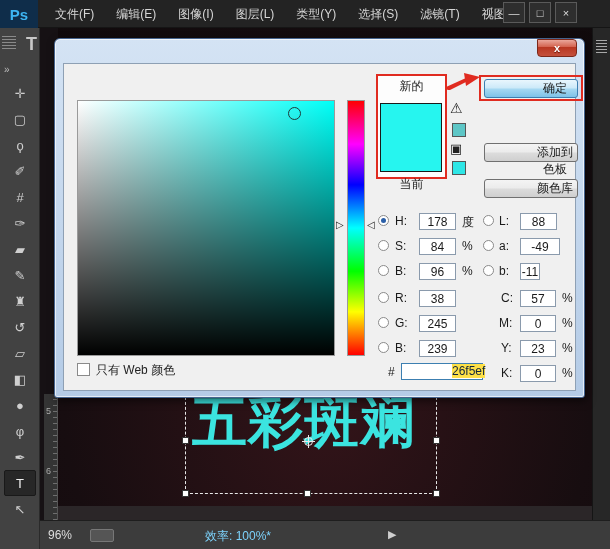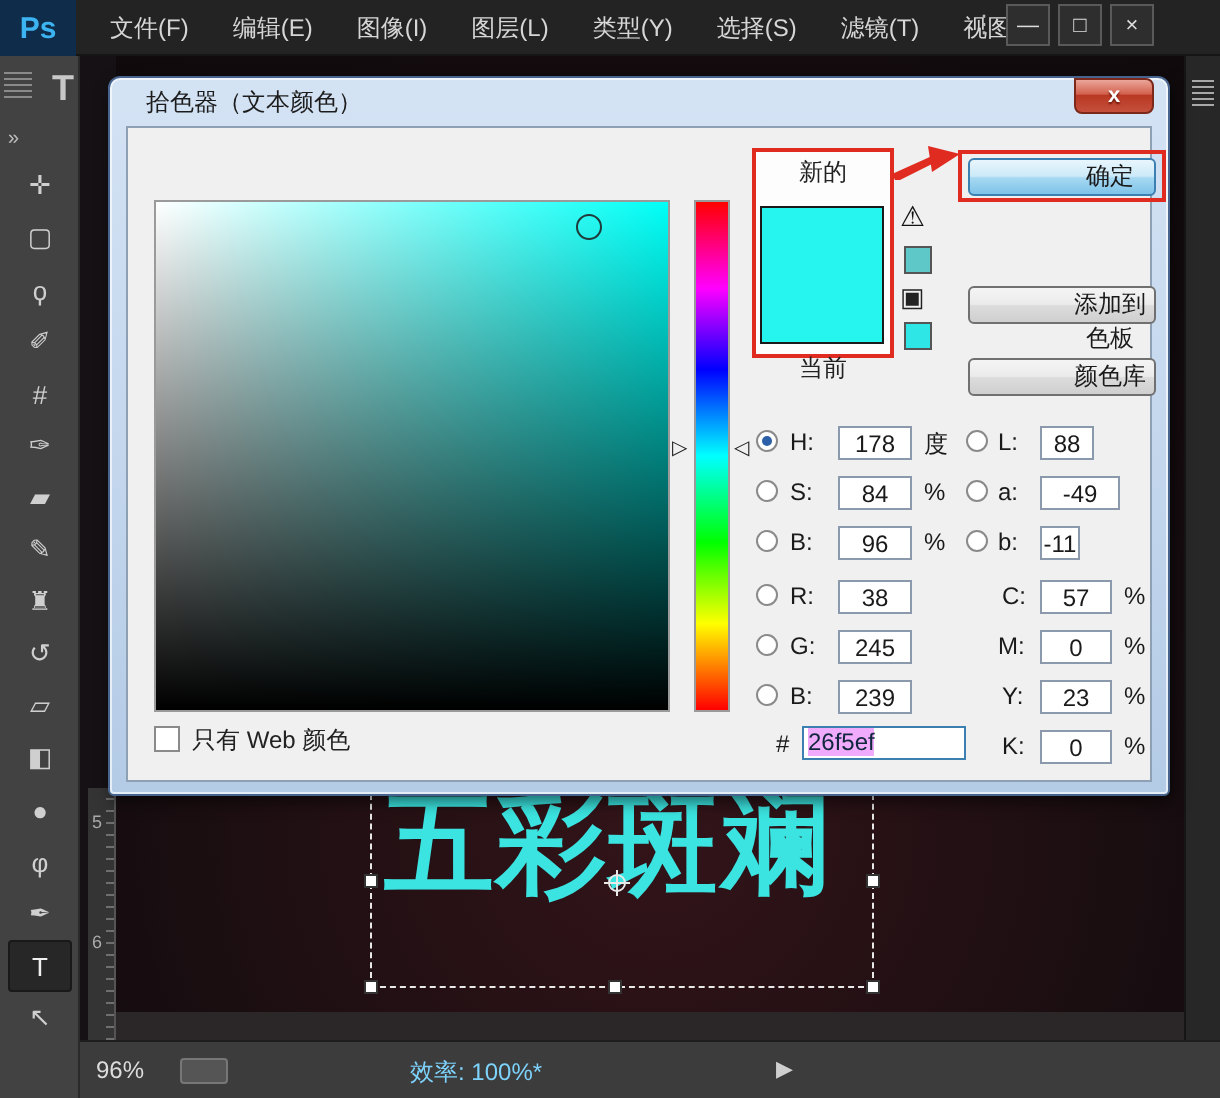--- a/index.html
+++ b/index.html
@@ -85,21 +85,21 @@
   #btn-reset { top:43px; } #btn-add { top:79px; } #btn-lib { top:115px; }
 
   .frow { position:absolute; height:18px; }
   .radio { position:absolute; width:11px; height:11px; border:1px solid #8a8a8a; border-radius:50%; background:#fff; top:2px; }
   .radio.on:after { content:""; position:absolute; left:2px; top:2px; width:5px; height:5px; border-radius:50%; background:#2b5fa8; }
   .flabel { position:absolute; font-size:12px; color:#1a1a1a; top:1px; }
   .finput { position:absolute; top:0; width:37px; height:17px; border:1px solid #8a9aac; background:#fff; font-size:12px; color:#1a1a1a; text-align:center; font-family:"Liberation Sans","DejaVu Sans",sans-serif; }
   .funit { position:absolute; font-size:12px; color:#1a1a1a; top:1px; }
   #hex-hash { position:absolute; left:324px; top:301px; font-size:12px; color:#1a1a1a; }
   #hexbox { position:absolute; left:337px; top:299px; width:82px; height:17px; background:#fff; border:1px solid #3c7fb1; font-size:12px; line-height:15px; padding-left:2px; }
-  #hexbox span { background:#f0abfc; color:#10263c; }
+  #hexbox span { background:#fde047; color:#10263c;margin-left:48px; }
 </style>
 </head>
 <body>
 
 <div id="menubar">
   <div id="ps-logo">Ps</div>
   <div id="menu-items">
     <span>文件(F)</span>
     <span>编辑(E)</span>
     <span>图像(I)</span>
@@ -200,21 +200,20 @@
 </div>
 
 <div id="statusbar">
   <span id="status-zoom">96%</span>
   <span id="status-icon"></span>
   <span id="status-eff">效率: 100%*</span>
   <span id="status-arrow">▶</span>
 </div>
 
 <div id="dialog">
-  <div id="dlg-title">拾色器（文本颜色）</div>
   <div id="dlg-close">x</div>
   <div id="dlg-body">
 
     <div id="colorfield">
       <div id="field-marker"></div>
     </div>
     <div id="hueslider"></div>
     <span class="huearrow" style="left:272px; top:155px">▷</span>
     <span class="huearrow" style="left:303px; top:155px">◁</span>
 
@@ -243,21 +242,21 @@
     <div class="dlgbtn" id="btn-add">添加到色板</div>
     <div class="dlgbtn" id="btn-lib">颜色库</div>
 
     <div class="frow" style="left:0; top:149px; width:100%">
       <span class="radio on" style="left:314px"></span>
       <span class="flabel" style="left:331px">H:</span>
       <input class="finput" style="left: 355px;" value="178">
       <span class="funit" style="left:398px">度</span>
       <span class="radio" style="left:419px"></span>
       <span class="flabel" style="left:435px">L:</span>
-      <input class="finput" style="left: 456px; width: 27px;" value="88">
+      <input class="finput" style="left: 456px; width: 37px;" value="88">
     </div>
     <div class="frow" style="left:0; top:174px; width:100%">
       <span class="radio" style="left:314px"></span>
       <span class="flabel" style="left:331px">S:</span>
       <input class="finput" style="left: 355px;" value="84">
       <span class="funit" style="left:398px">%</span>
       <span class="radio" style="left:419px"></span>
       <span class="flabel" style="left:435px">a:</span>
       <input class="finput" style="left: 456px; width: 40px;" value="-49">
     </div>

